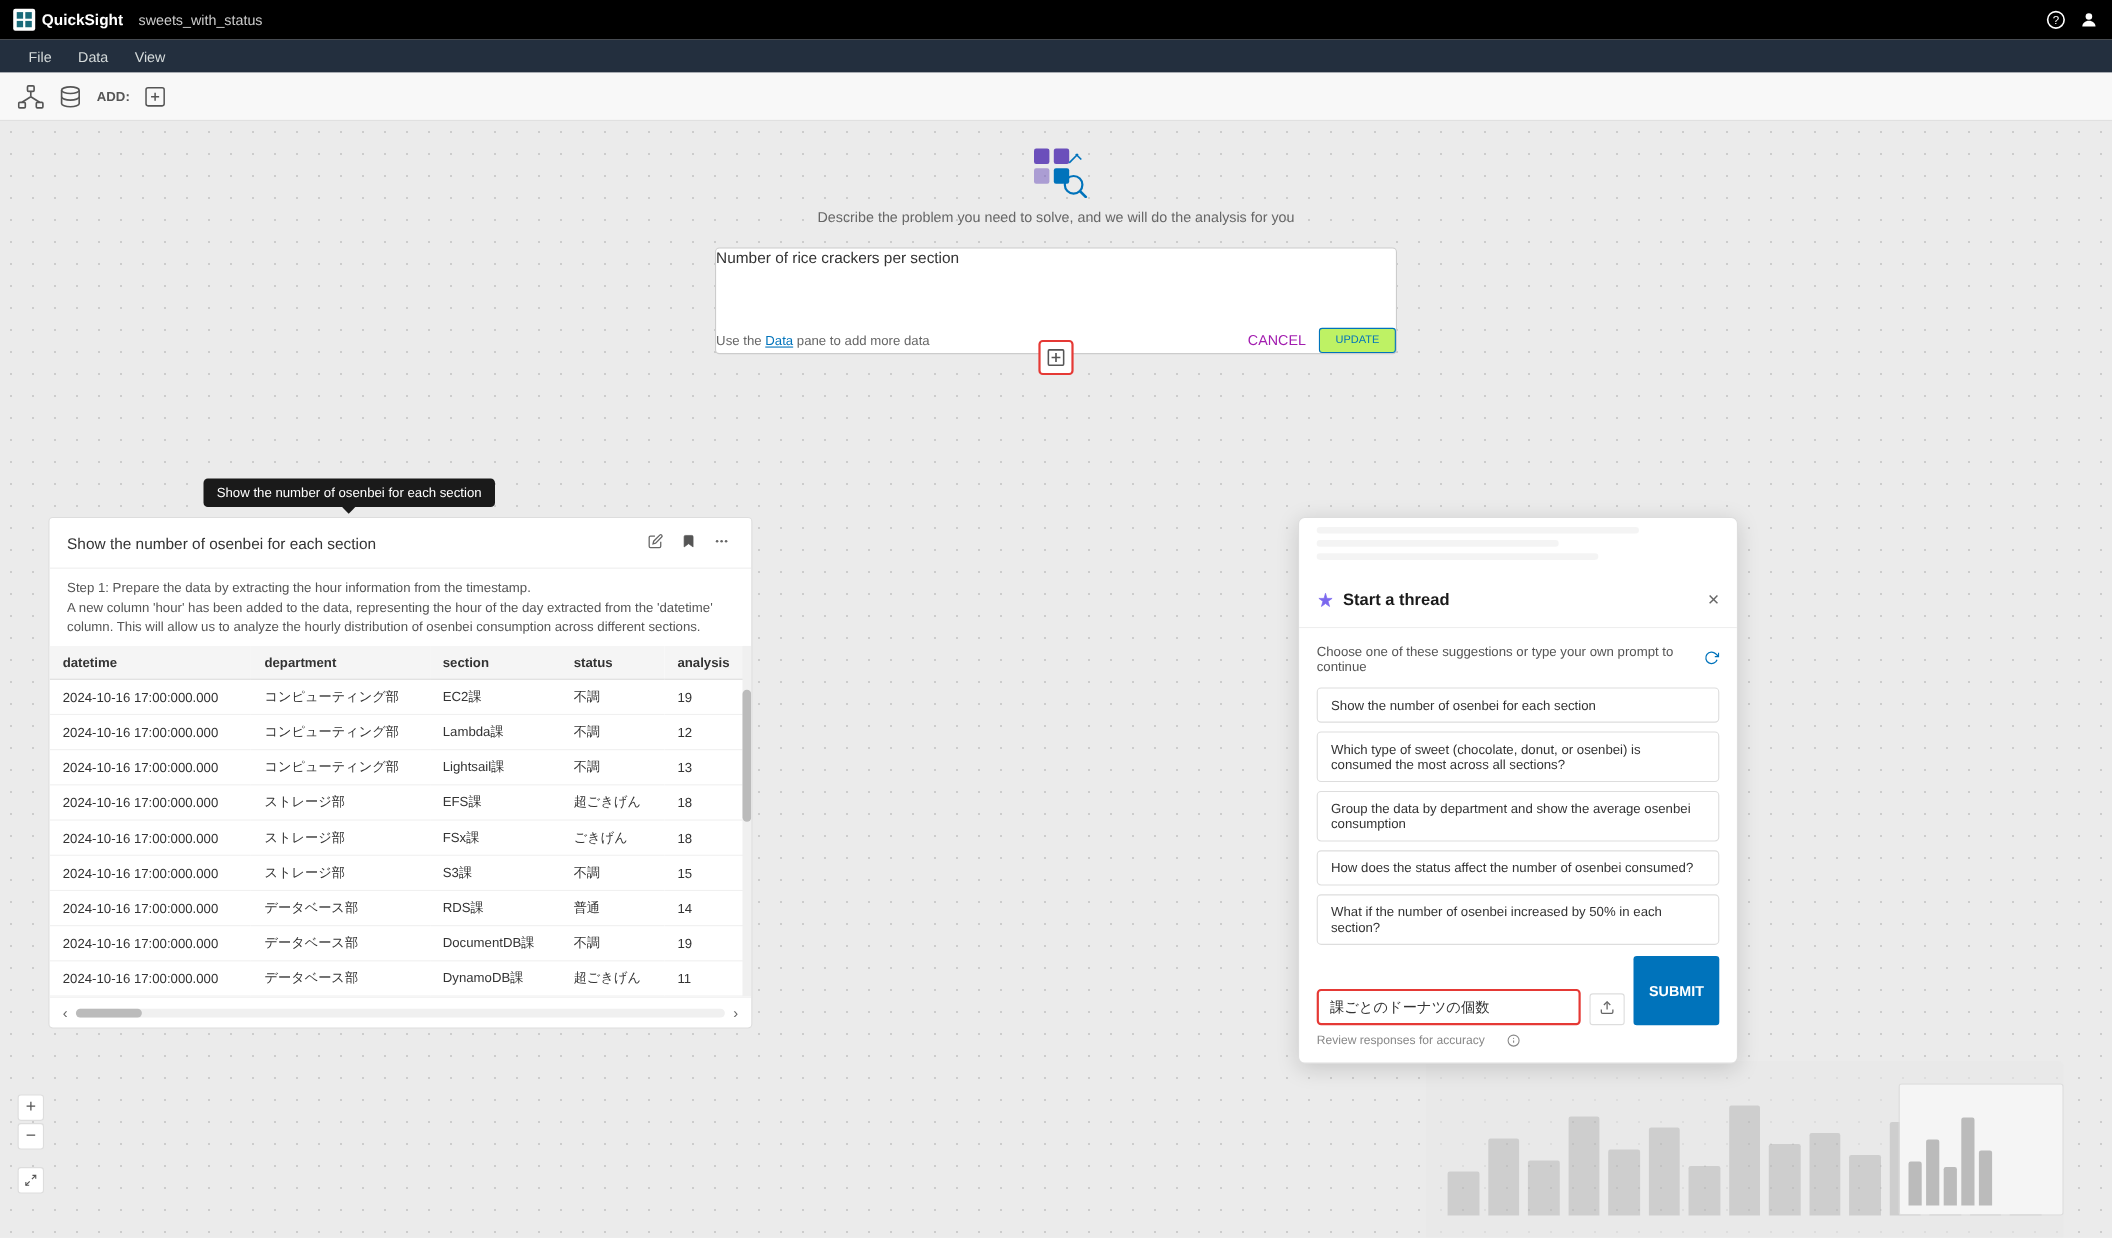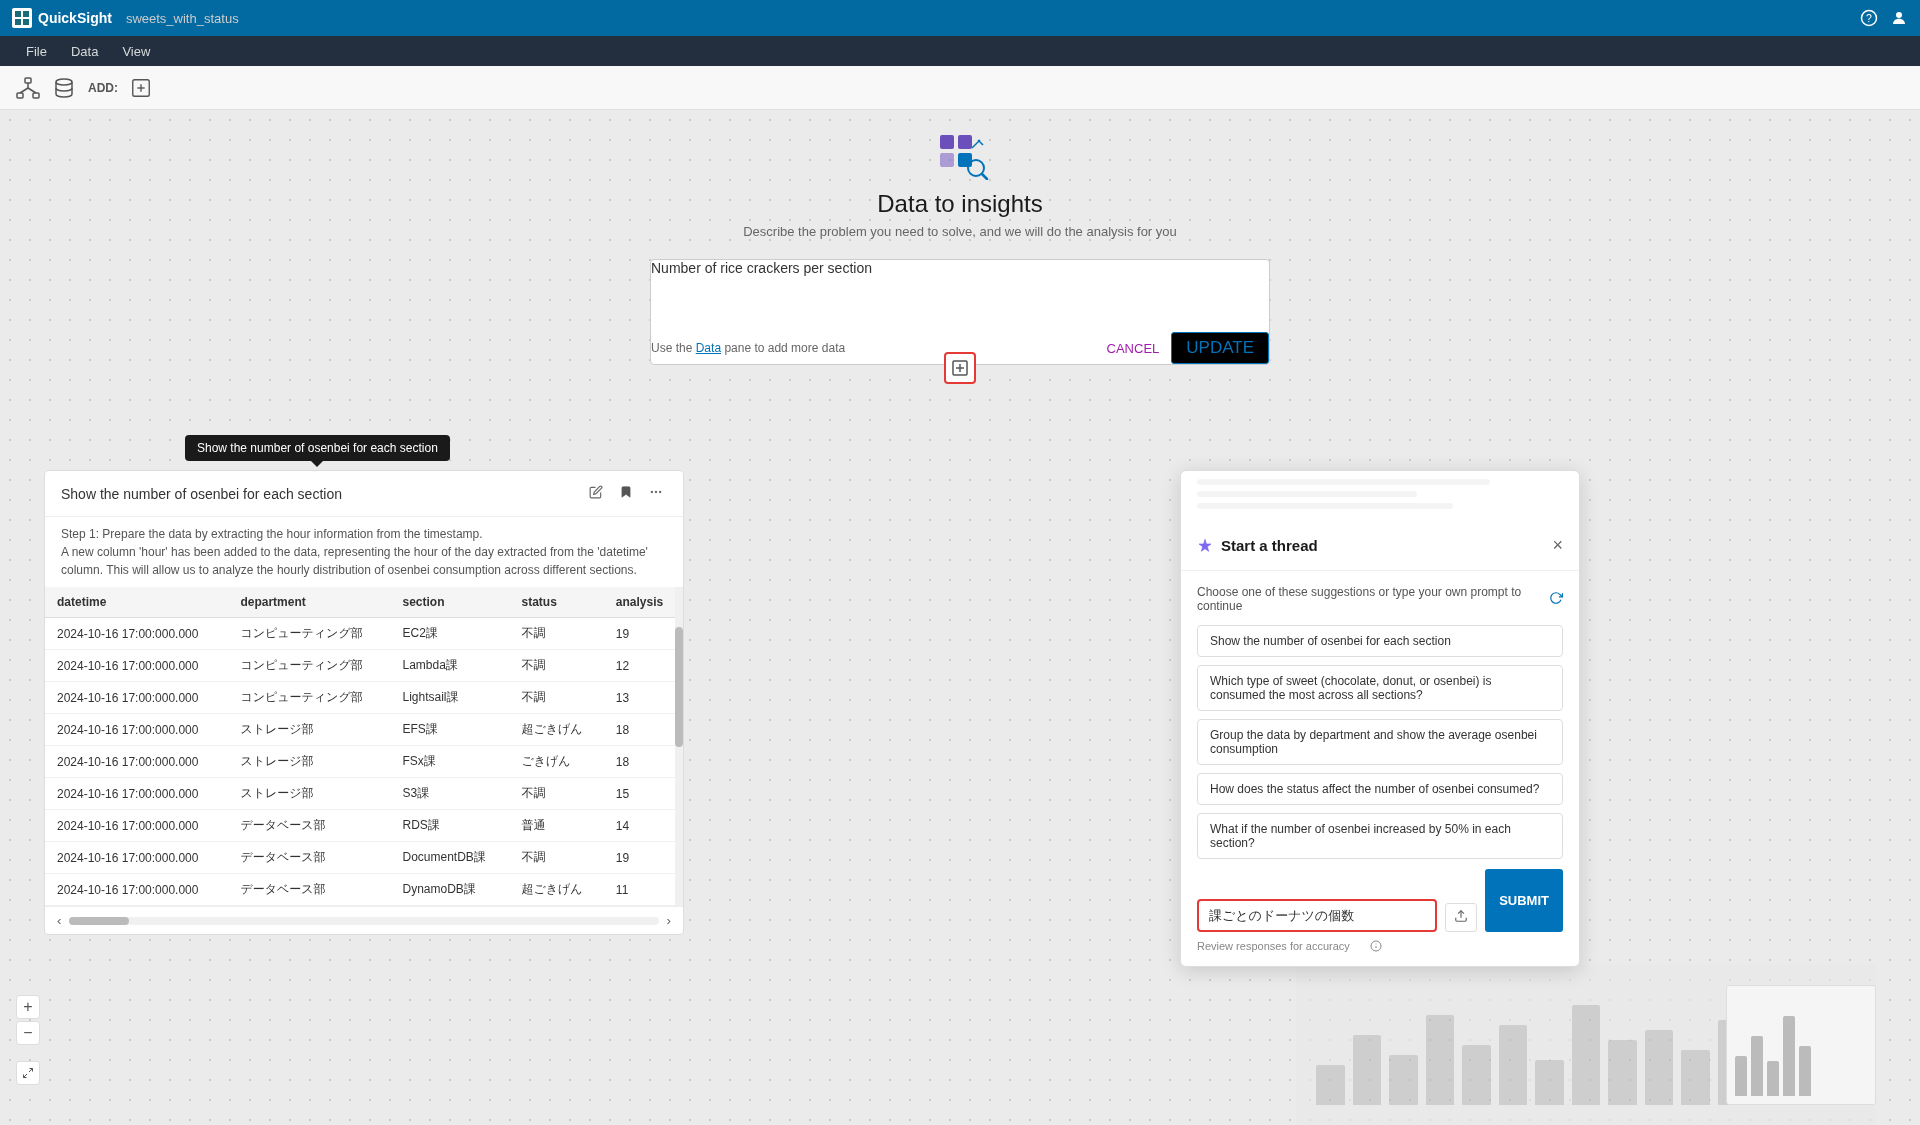--- a/index.html
+++ b/index.html
@@ -1,20 +1,20 @@
 <!DOCTYPE html>
 <html><head>
   <meta charset="utf-8">
   <style>
     * { box-sizing: border-box; margin: 0; padding: 0; }
     body { font-family: "Amazon Ember", Arial, sans-serif; font-size: 13px; background: #f0f0f0; width: 1920px; height: 1125px; overflow: hidden; }
 
     
     .top-bar {
-      background: #0369a1;
+      background: #000000;
       height: 36px;
       display: flex;
       align-items: center;
       padding: 0 12px;
       gap: 10px;
       justify-content: center;
     }
     .top-bar-logo {
       display: flex;
       align-items: center;
@@ -123,25 +123,25 @@
     .btn-cancel {
       color: #a21caf;
       background: none;
       border: none;
       font-size: 13px;
       cursor: pointer;
       font-weight: 500;
     }
     .btn-update {
       color: #0073bb;
-      background: #000000;
+      background: #bef264;
       border: 1px solid #0073bb;
       border-radius: 3px;
       padding: 5px 14px;
-      font-size: 17px;
+      font-size: 10px;
       cursor: pointer;
     }
 
     
     .add-btn {
       position: absolute;
       bottom: -20px;
       left: 50%;
       transform: translateX(-50%);
       width: 32px; height: 32px;
@@ -518,21 +518,20 @@
         <rect x="10" y="5" width="14" height="14" rx="2" fill="#6b4fbb"></rect>
         <rect x="28" y="5" width="14" height="14" rx="2" fill="#6b4fbb"></rect>
         <rect x="10" y="23" width="14" height="14" rx="2" fill="#6b4fbb" opacity="0.5"></rect>
         <rect x="28" y="23" width="14" height="14" rx="2" fill="#0073bb"></rect>
         <circle cx="46" cy="38" r="8" fill="none" stroke="#0073bb" stroke-width="2"></circle>
         <line x1="52" y1="44" x2="57" y2="49" stroke="#0073bb" stroke-width="2.5" stroke-linecap="round"></line>
         <line x1="42" y1="18" x2="50" y2="10" stroke="#0073bb" stroke-width="1.5"></line>
         <line x1="48" y1="10" x2="53" y2="15" stroke="#0073bb" stroke-width="1.5"></line>
       </svg>
     </div>
-    <div class="center-title">Data to insights</div>
     <div class="center-subtitle">Describe the problem you need to solve, and we will do the analysis for you</div>
 
     <div class="query-box">
       <div class="query-text" contenteditable="true" style="">Number of rice crackers per section</div>
       <div class="query-footer">
         <span class="query-hint">
           Use the <a>Data</a> pane to add more data
         </span>
         <div class="query-actions">
           <button class="btn-cancel">CANCEL</button>

